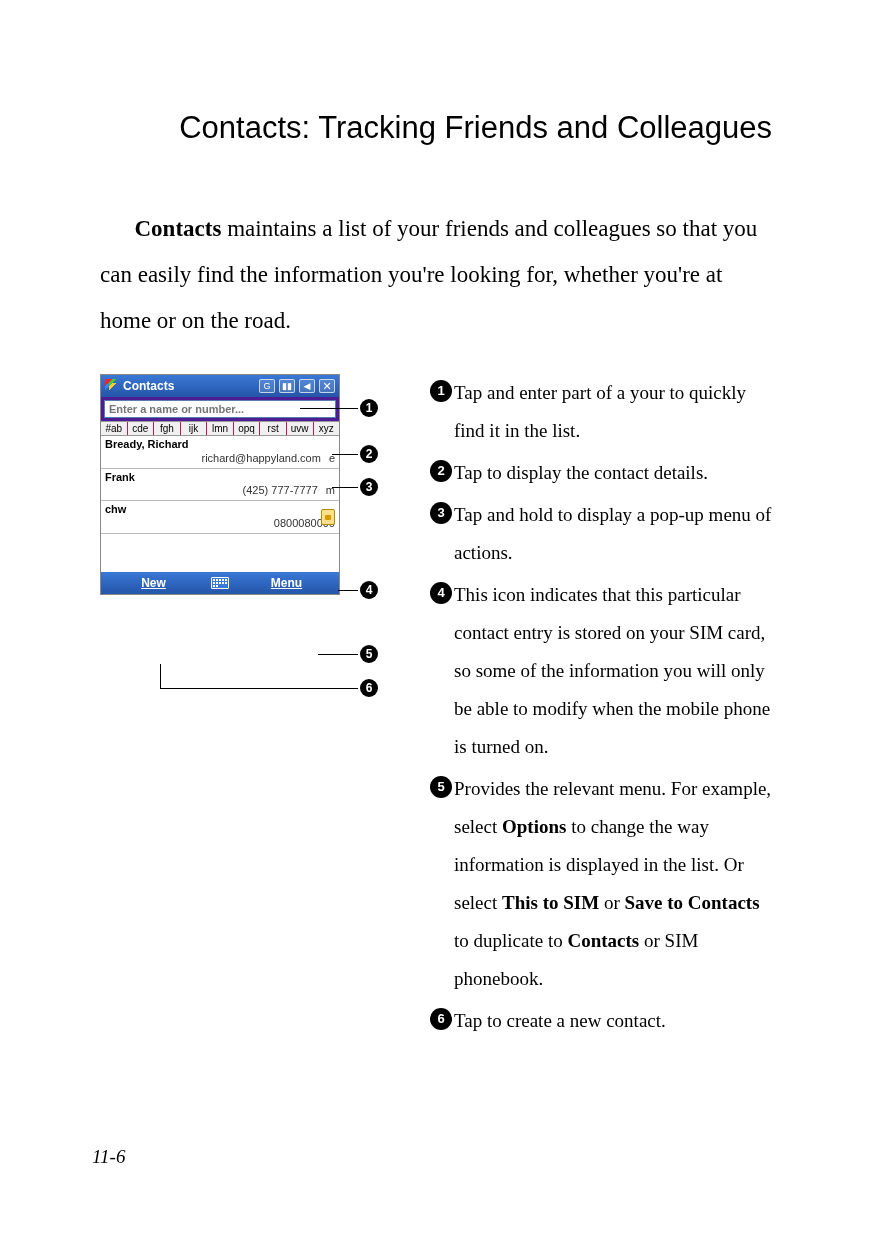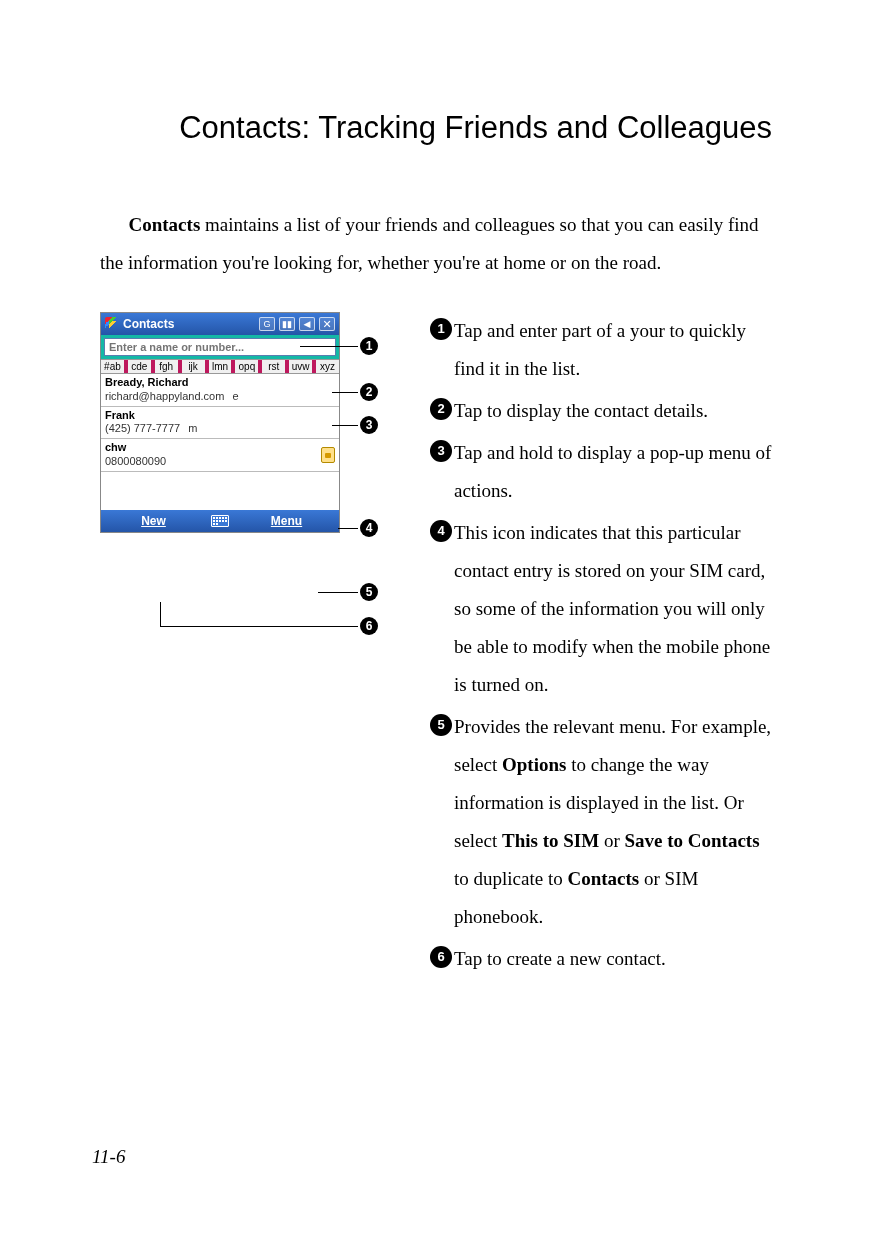--- a/index.html
+++ b/index.html
@@ -18,21 +18,21 @@
   }
   h1.title {
     font-family: Arial, Helvetica, sans-serif;
     font-weight: 400;
     font-size: 31px;
     margin: 0 0 60px 0;
     text-align: right;
     padding-left: 10px;
   }
   .intro {
-    font-size: 19px;
+    font-size: 23px;
     line-height: 2.0;
     margin-bottom: 30px;
   }
   .intro .bold { font-weight: bold; }
   .columns {
     display: flex;
     align-items: flex-start;
     gap: 40px;
   }
   .left-col { position: relative; width: 290px; }
@@ -84,21 +84,21 @@
   .close-icon {
     width: 16px; height: 14px;
     border: 1px solid rgba(255,255,255,.7);
     border-radius: 2px;
     font-size: 11px; line-height: 12px;
     display:flex;align-items:center;justify-content:center;
     background: rgba(255,255,255,.15);
   }
   .search-row {
     padding: 3px;
-    background: #14b8a6;
+    background: #4c1d95;
   }
   .search-input {
     width: 100%;
     height: 18px;
     border: 1px solid #5a7db0;
     font-family: Tahoma, Arial, sans-serif;
     font-size: 11px;
     font-weight: bold;
     padding: 0 4px;
     color: #333;
@@ -106,32 +106,32 @@
   .alphabar {
     display: flex;
     border-top: 1px solid #999;
     border-bottom: 1px solid #999;
     background: #f0f0f0;
     font-size: 10px;
   }
   .alphabar span {
     flex: 1;
     text-align: center;
-    border-right: 4px solid #be185d;
+    border-right: 1px solid #be185d;
     padding: 1px 0;
     cursor: pointer;
   }
   .alphabar span:last-child { border-right: none; }
   .contact {
     border-bottom: 1px solid #bbb;
     padding: 2px 4px;
     line-height: 1.25;
   }
   .contact .cname { font-weight: bold; color: #000; }
-  .contact .cdetail { color: #333; }
+  .contact .cdetail { color: #333; text-align: right; }
   .contact .tag { margin-left: 8px; color: #333; }
   .contact.selected {
     background: linear-gradient(to bottom, #4a9ff0, #1f6fd0);
     color: #fff;
   }
   .contact.selected .cname,
   .contact.selected .cdetail,
   .contact.selected .tag { color: #fff; }
   .contact.selected .cname { font-weight: bold; }
   .sim-row { position: relative; }

